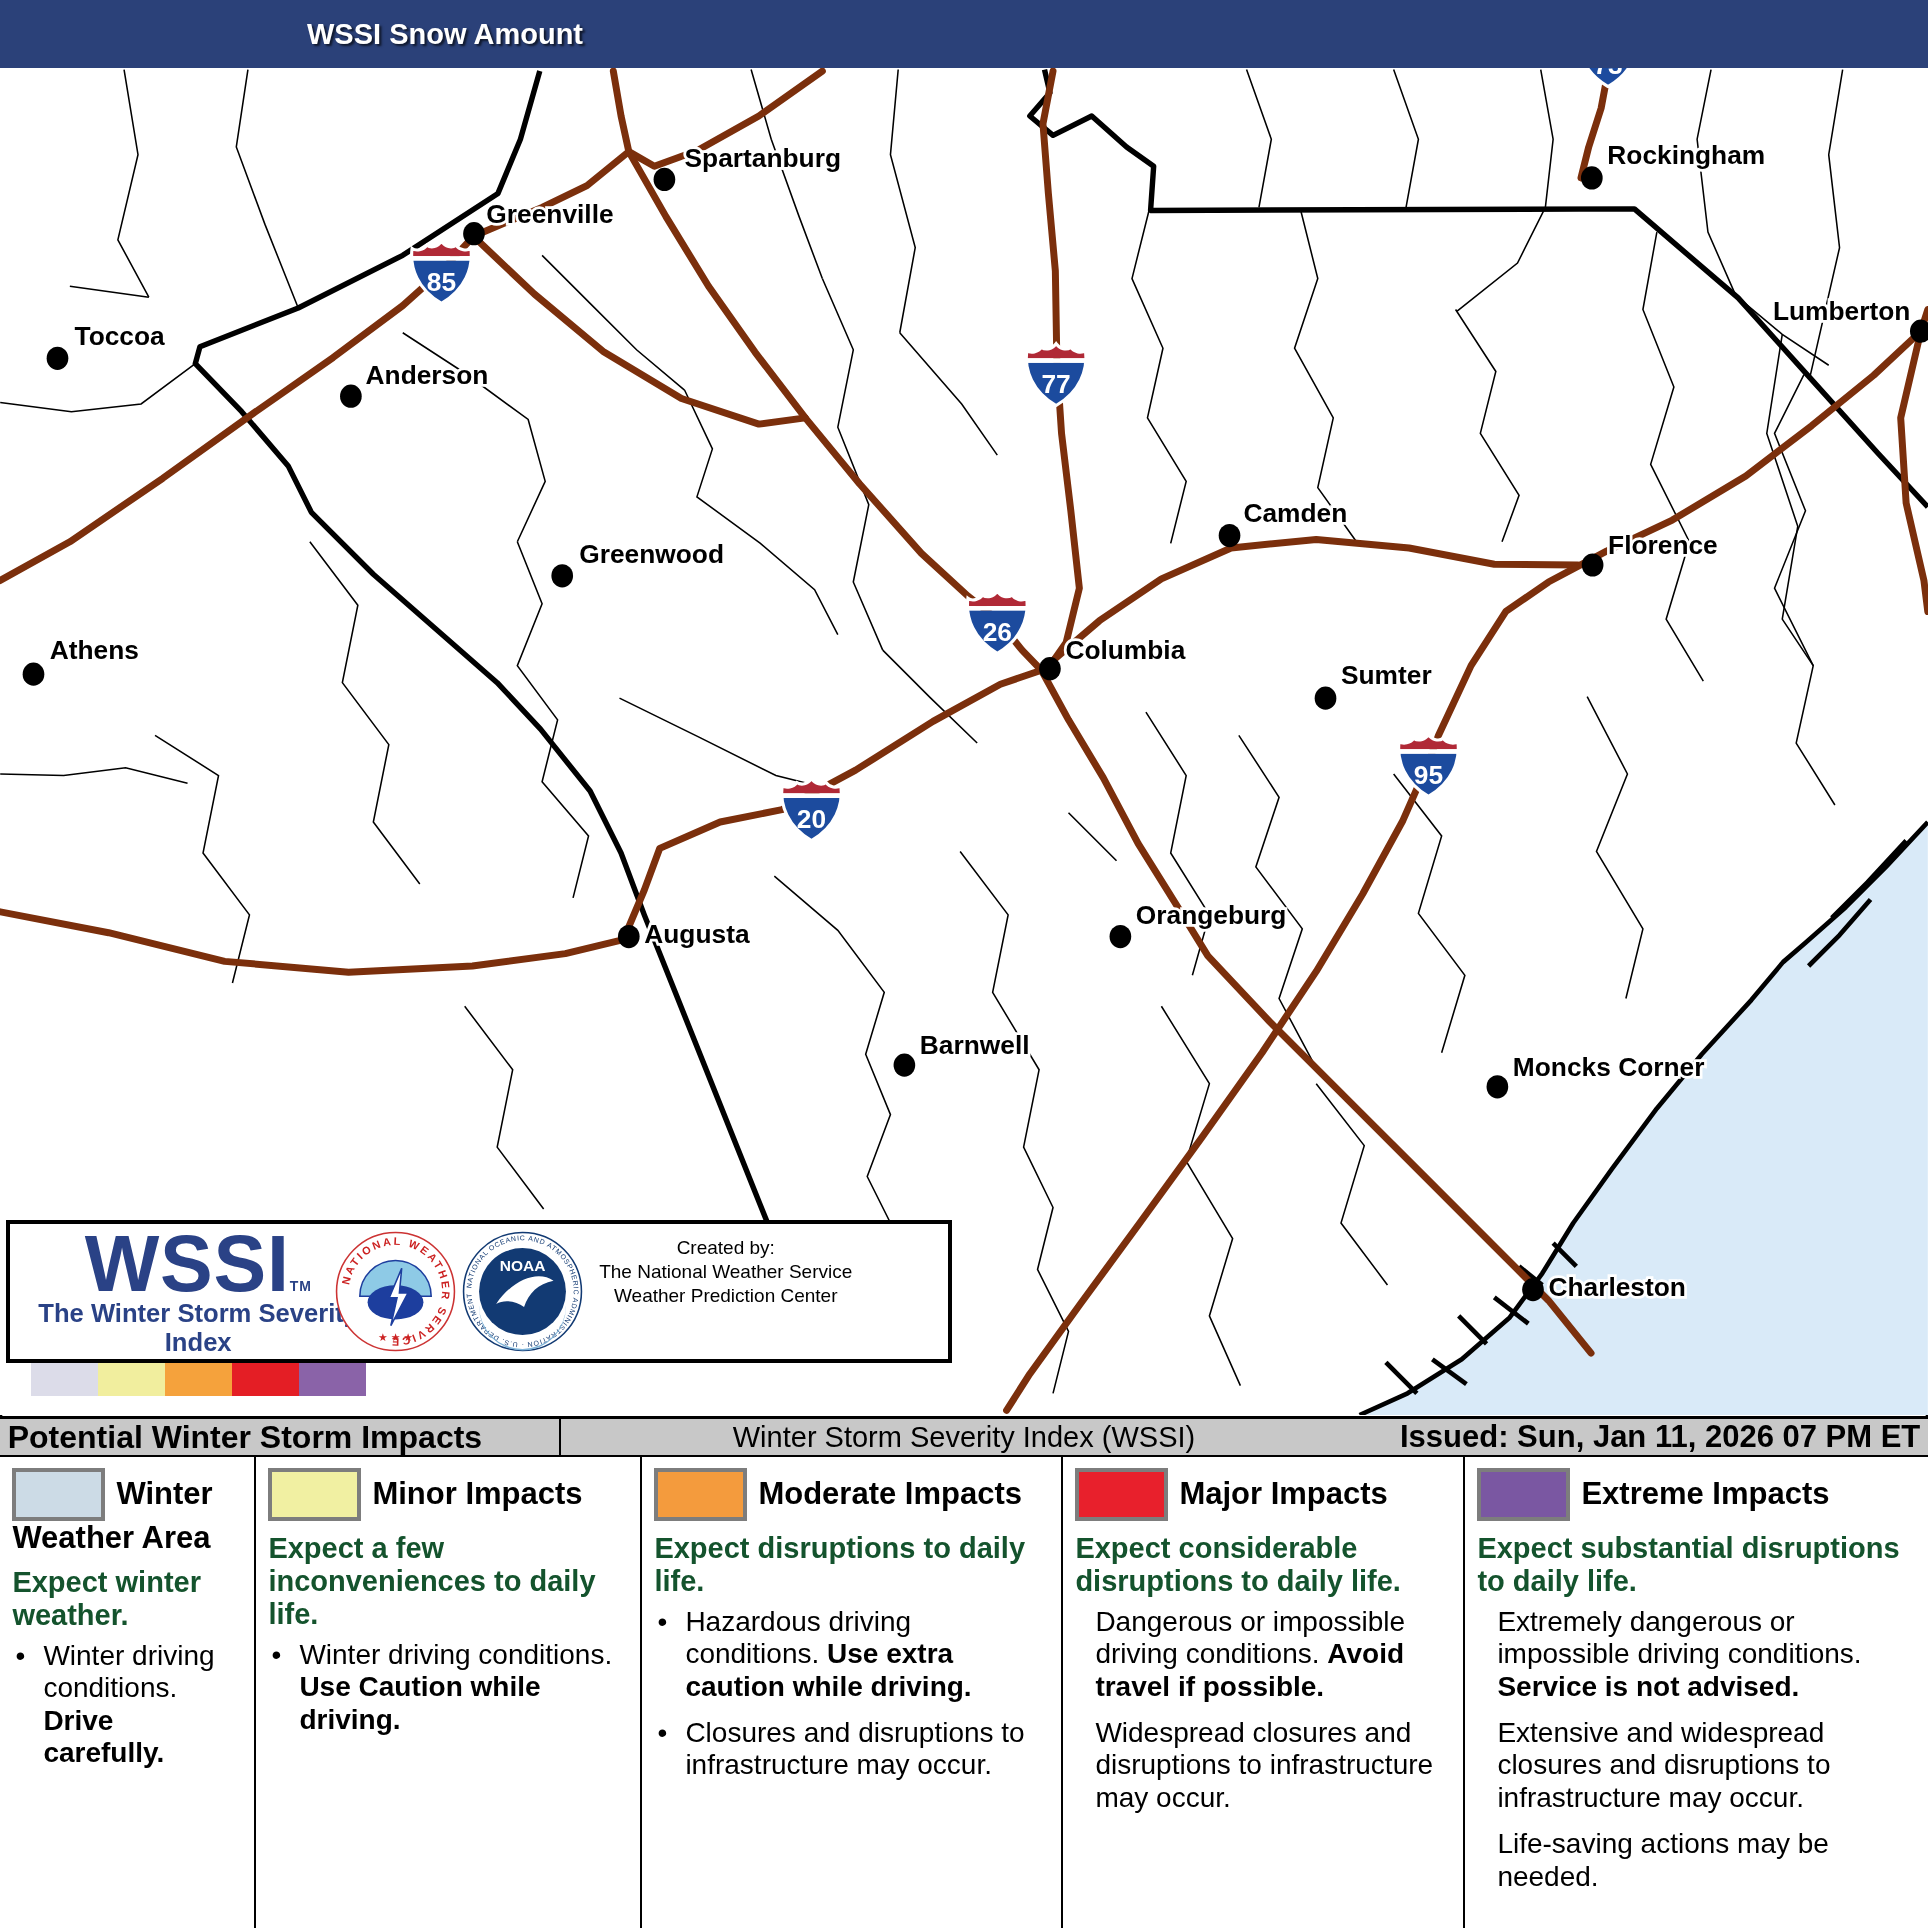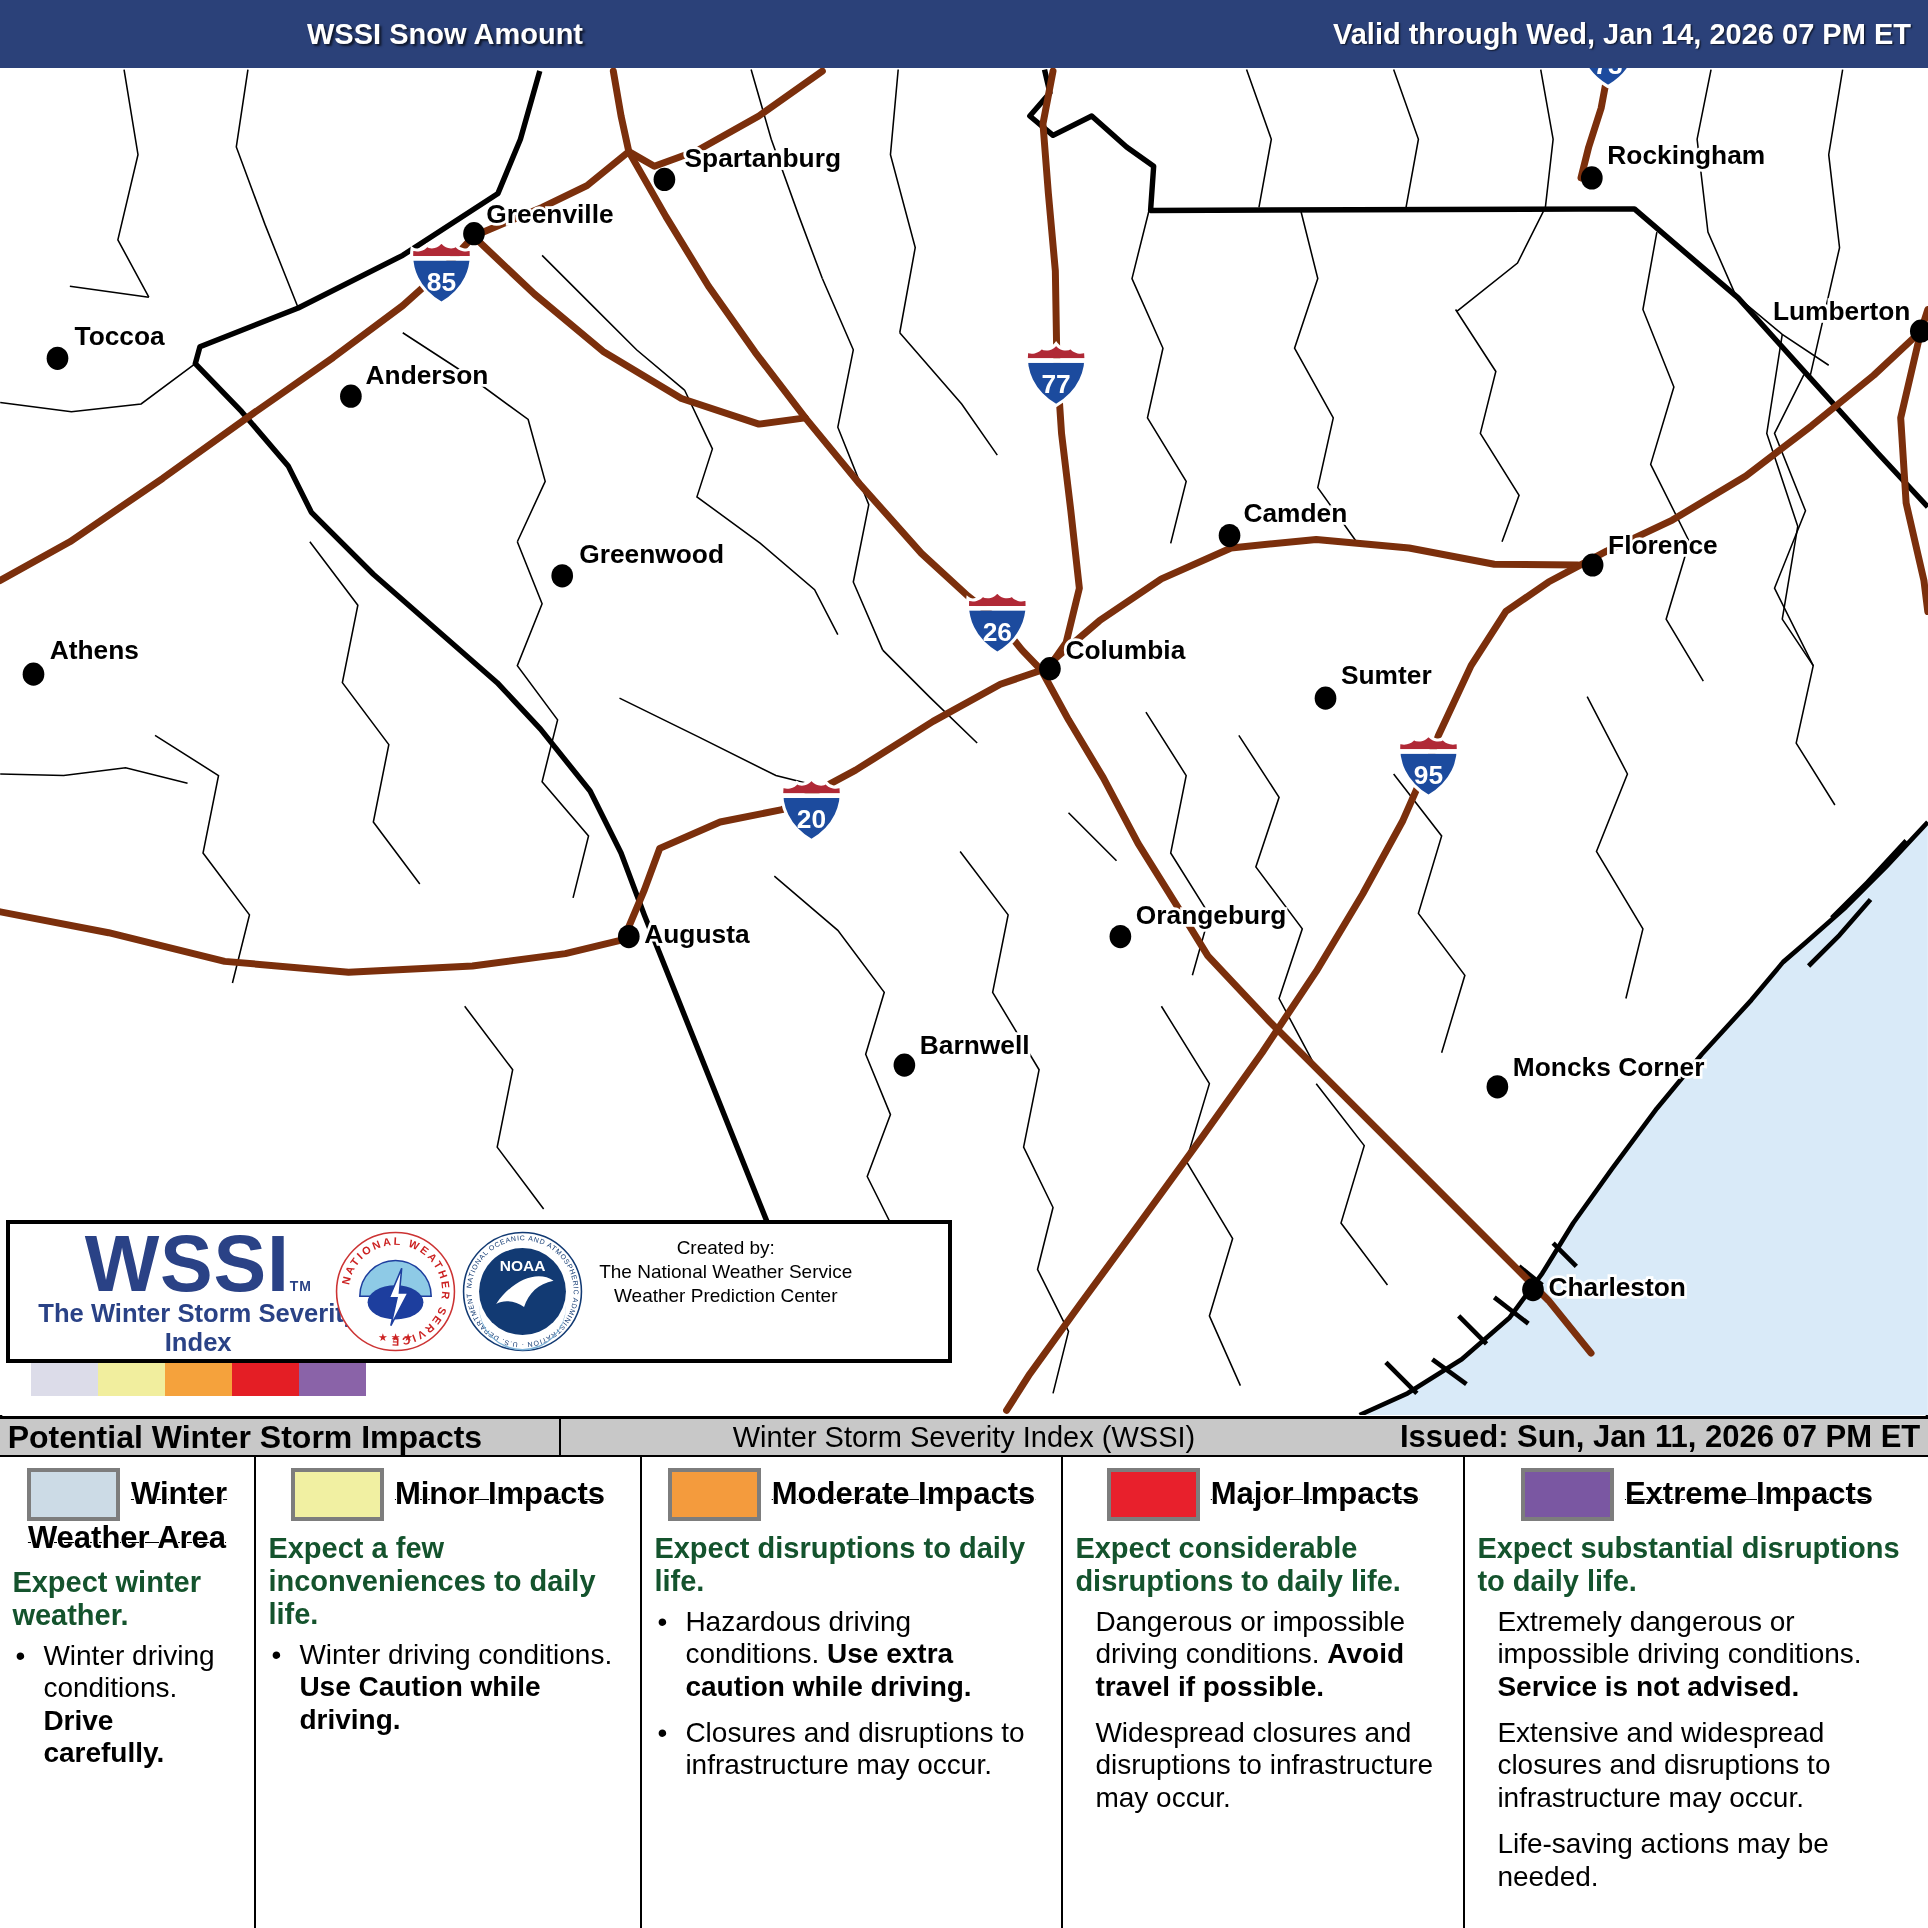--- a/index.html
+++ b/index.html
@@ -45,39 +45,38 @@
   .bar .bcenter{position:absolute;left:50%;top:50%;transform:translate(-50%,-50%);
       font-size:29px;color:#000;white-space:nowrap;}
   .bar .bright{position:absolute;right:7.7px;top:50%;transform:translateY(-50%);
       font-size:31px;font-weight:bold;color:#000;white-space:nowrap;}
   .bar .bdiv{position:absolute;left:559px;top:0;width:2.3px;height:100%;background:#000;}
   
   .legend{position:absolute;left:0;top:1457px;width:1928px;height:471px;background:#fff;
       display:grid;grid-template-columns:256px 386px 421px 402px 464px;box-sizing:border-box;}
   .lcol{border-right:2.3px solid #000;box-sizing:border-box;padding:9.3px 12.4px;overflow:hidden;}
   .lcol:last-child{border-right:none;}
-  .lhead{text-align:center;line-height:1.1;margin-top:1.5px;text-decoration:underline;}
+  .lhead{line-height:1.1;margin-top:1.5px;}
   .lswatch{display:inline-block;width:85px;height:45px;border:4.6px solid #7d7d7d;
       vertical-align:middle;margin-right:11px;box-sizing:content-box;}
   .ltitle{font-size:31px;font-weight:bold;color:#000;vertical-align:middle;}
   .llead{font-size:29px;font-weight:bold;color:#14532d;margin:11px 0 7.7px 0;line-height:1.14;}
   .litem{position:relative;font-size:28px;color:#000;line-height:1.16;margin:0 0 14px 0;}
   .litem.hasdot{padding-left:31px;}
   .litem.nodot{padding-left:20px;}
   .litem .dot{position:absolute;left:3.1px;top:0;}
   .litem b{font-weight:bold;}
 </style>
 </head>
 <body>
 
 <div class="page">
 
   <div class="header">
     <span class="title">WSSI Snow Amount</span>
-    <span class="valid">Valid through Wed, Jan 14, 2026 07 PM ET</span>
   </div>
 
   <svg class="map" viewBox="0 88 2490 1740" width="1928" height="1347" xmlns="http://www.w3.org/2000/svg">
 
     <path class="water" d="M2490,1062 L2436,1120 L2384,1172 L2332,1218 L2303,1243 L2262,1292 L2198,1362 L2140,1432 L2082,1510 L2032,1580 L1992,1645 L1950,1702 L1888,1756 L1818,1800 L1756,1828 L2490,1828 Z"></path>
 
     <g>
       <path class="county-line" d="M160,90 L178,200 L152,310 L192,384"></path>
       <path class="county-line" d="M320,90 L305,190 L342,290 L385,398"></path>
       <path class="county-line" d="M970,90 L996,180 L1032,280 L1062,360"></path>

